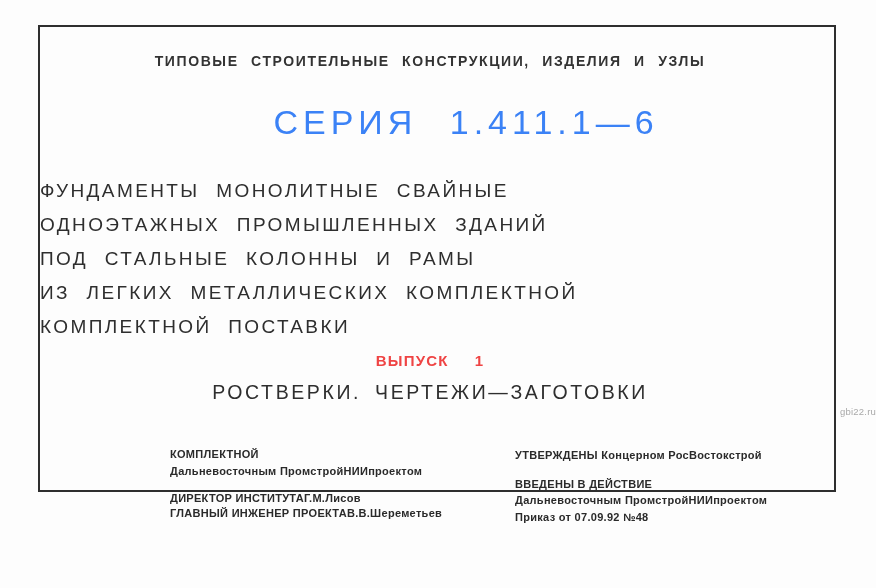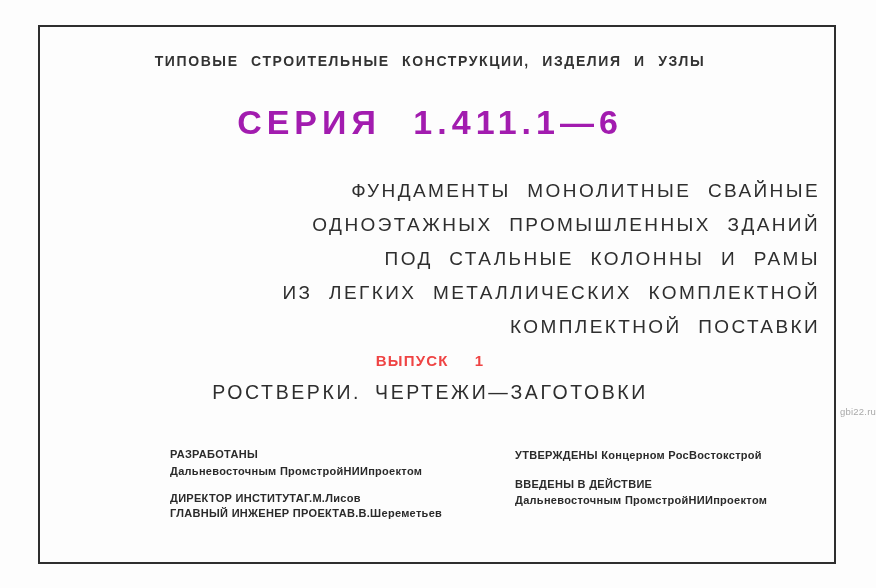--- a/index.html
+++ b/index.html
@@ -12,51 +12,52 @@
     color: #2b2b2b;
   }
   .page {
     position: absolute; left: 0; top: 0;
     width: 876px; height: 588px;
     background: #fdfdfd;
   }
   .frame {
     position: absolute;
     left: 38px; top: 25px;
-    width: 798px; height: 539px;
+    width: 798px; height: 467px;
     border: 2px solid #2e2e2e;
     background: #fdfdfd;
   }
   .centered {
     position: absolute;
     left: 0; width: 780px;
     text-align: center;
     white-space: nowrap;
   }
   .category-header {
     top: 26px;
     font-size: 14px;
     font-weight: 700;
     letter-spacing: 1.6px;
     word-spacing: 7px;
     color: #333333;
   }
   .series-title {
     top: 76px;
     font-size: 34px;
-    font-weight: 700;
+    font-weight: 400;
     letter-spacing: 5px;
     word-spacing: 18px;
-    color: #a21caf;
+    color: #3b82f6;
+    margin-left: 36px;
   }
   .title-block {
     position: absolute;
     left: 0; top: 147px;
     width: 780px;
-    text-align: right;
+    text-align: left;
   }
   .title-line {
     font-size: 19px;
     font-weight: 500;
     letter-spacing: 2.4px;
     word-spacing: 9px;
     line-height: 34px;
     white-space: nowrap;
     color: #2e2e2e;
   }
@@ -130,39 +131,40 @@
       <div class="title-line">КОМПЛЕКТНОЙ ПОСТАВКИ</div>
     </div>
 
     <div class="centered issue-line">
       <span>ВЫПУСК</span><span class="issue-number">1</span>
     </div>
 
     <div class="centered subtitle">РОСТВЕРКИ. ЧЕРТЕЖИ—ЗАГОТОВКИ</div>
 
     <div class="footer-left">
-      <div>РАЗРАБОТАНЫ</div>
+      <div>КОМПЛЕКТНОЙ</div>
       <div>Дальневосточным ПромстройНИИпроектом</div>
       <div class="footer-group2">
         <div class="role-row">
           <span>ДИРЕКТОР ИНСТИТУТА</span>
           <span>Г.М.Лисов</span>
         </div>
         <div class="role-row">
           <span>ГЛАВНЫЙ ИНЖЕНЕР ПРОЕКТА</span>
           <span>В.В.Шереметьев</span>
         </div>
       </div>
     </div>
 
     <div class="footer-right">
       <div>УТВЕРЖДЕНЫ Концерном РосВостокстрой</div>
       <div class="footer-group2">
         <div>ВВЕДЕНЫ В ДЕЙСТВИЕ</div>
         <div>Дальневосточным ПромстройНИИпроектом</div>
+        <div>Приказ от 07.09.92 №48</div>
       </div>
     </div>
 
   </div>
 
   <div class="watermark">gbi22.ru</div>
 
 </div>
 
 </body></html>

